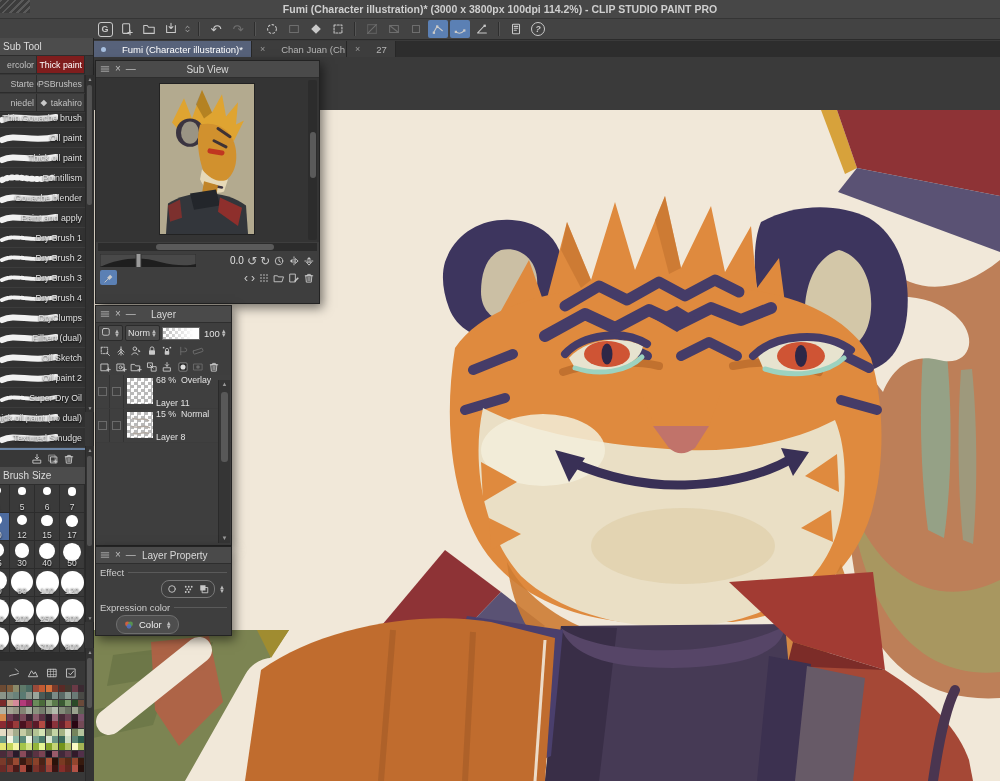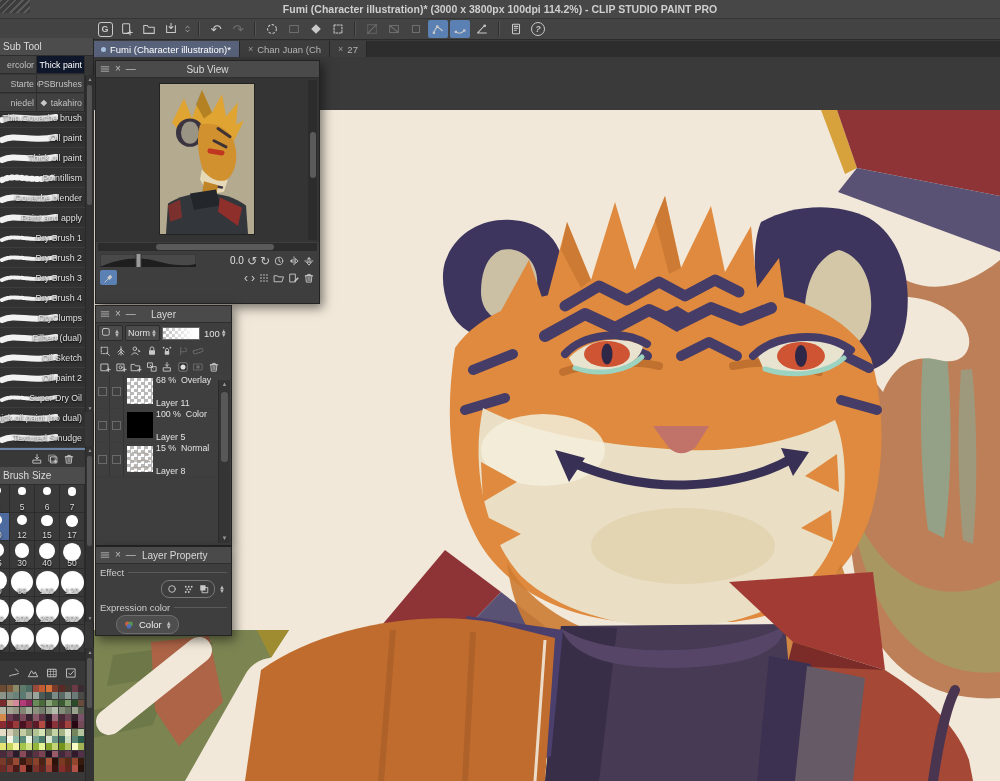--- a/index.html
+++ b/index.html
@@ -23,21 +23,21 @@
   .tb-btn.active{background:#5b80b4;}
   .tb-btn.dim{opacity:.32;}
   .tb-btn.small{width:9px;}
   .tb-sep{width:1px;height:14px;background:#2e2e2e;margin:0 4px;border-right:1px solid #555;}
   .tb-glyph{font-size:13px;color:#c9c9c9;line-height:1;}
   .tb-boxed{border:1.4px solid #c9c9c9;border-radius:3px;width:13px;height:13px;font-size:9px;
     display:flex;align-items:center;justify-content:center;color:#c9c9c9;font-weight:bold;}
   .tb-circ{border:1.3px solid #c9c9c9;border-radius:50%;width:12px;height:12px;font-size:9px;
     display:flex;align-items:center;justify-content:center;color:#c9c9c9;font-weight:bold;font-style:italic;}
   .tabstrip{position:absolute;left:93px;top:41px;right:0;height:16px;background:#2d2d2d;display:flex;align-items:stretch;}
-  .doctab{display:flex;align-items:center;gap:4px;padding:0 8px;font-size:9.5px;background:#3d3d3d;
+  .doctab{display:flex;align-items:center;gap:16px;padding:0 8px;font-size:9.5px;background:#3d3d3d;
     color:#b5b5b5;border-right:1px solid #272727;white-space:nowrap;overflow:hidden;}
   .doctab.active{background:#57627a;color:#fff;}
   .doctab .dot{width:5px;height:5px;border-radius:50%;background:#a8c0e0;flex:0 0 auto;}
   .doctab .x{font-size:9px;color:#9a9a9a;flex:0 0 auto;}
   
   .canvas-area{position:absolute;left:93px;top:57px;right:0;bottom:0;background:#3a3a3a;z-index:1;}
   .artwork{position:absolute;left:0;top:53px;width:907px;height:671px;display:block;}
   
   .panel{position:absolute;background:#3e3e3e;border:1px solid #232323;
     box-shadow:3px 4px 10px rgba(0,0,0,.5);z-index:3;box-sizing:border-box;}
@@ -51,21 +51,21 @@
   .dim{opacity:.32;}
   
   .sidebar{position:absolute;left:0;top:38px;width:93px;bottom:0;background:#383838;z-index:2;
     border-right:1px solid #262626;}
   .sb-header{height:17px;background:#4c4c4c;border-bottom:1px solid #2d2d2d;font-size:10px;color:#dcdcdc;
     display:flex;align-items:center;padding-left:3px;}
   .tooltabs{display:grid;grid-template-columns:37px 48px;height:57px;}
   .ttab{height:18px;border-bottom:1px solid #2c2c2c;border-right:1px solid #2c2c2c;background:#414141;
     display:flex;align-items:center;justify-content:flex-end;font-size:8.8px;color:#c2c2c2;
     overflow:hidden;white-space:nowrap;padding:0 2px;gap:2px;box-sizing:border-box;}
-  .ttab.sel{background:#0f172a;color:#fff;}
+  .ttab.sel{background:#7f1d1d;color:#fff;}
   .brushlist{height:337px;overflow:hidden;position:relative;background:#303030;width:85px;}
   .brushinner{transform:translateY(-5px);}
   .brow{height:19px;display:flex;align-items:center;background:#323232;border-bottom:1px solid #3d3d3d;
     position:relative;}
   .brow svg{position:absolute;left:0;top:2px;}
   .brow .blabel{position:absolute;right:3px;font-size:8.8px;color:#e2e2e2;text-shadow:0 1px 2px #000;white-space:nowrap;}
   .brow.sel{background:#6b84a4;}
   .bactions{height:17px;display:flex;justify-content:flex-end;align-items:center;gap:4px;padding-right:10px;width:85px;box-sizing:border-box;}
   .bsgrid{width:85px;height:176px;overflow:hidden;position:relative;background:#2e2e2e;}
   .bsinner{display:grid;grid-template-columns:repeat(4,25px);margin-left:-15px;}
@@ -1078,33 +1078,20 @@
           <span>Layer 11</span>
         </span>
       </div>
       <div class="lay-row">
         <span class="lay-eye">
           <span class="emptybox"></span>
         </span>
     <span class="lay-pen">
           <span class="emptybox"></span>
         </span>
-    <span class="lay-thumb black"></span>
-    <span class="lay-text">
-          <span>100 %&nbsp; Color</span>
-          <span>Layer 5</span>
-        </span>
-      </div>
-      <div class="lay-row">
-        <span class="lay-eye">
-          <span class="emptybox"></span>
-        </span>
-    <span class="lay-pen">
-          <span class="emptybox"></span>
-        </span>
     <span class="lay-thumb">
           <svg viewBox="0 0 26 26">
             <path d="M5,6 C12,10 16,4 22,9 M4,14 C11,18 17,11 23,16 M6,21 C12,24 18,18 22,22" stroke="#b0a8a0" stroke-width="1.4" fill="none"></path>
           </svg>
         </span>
     <span class="lay-text">
           <span>15 %&nbsp; Normal</span>
           <span>Layer 8</span>
         </span>
       </div>

